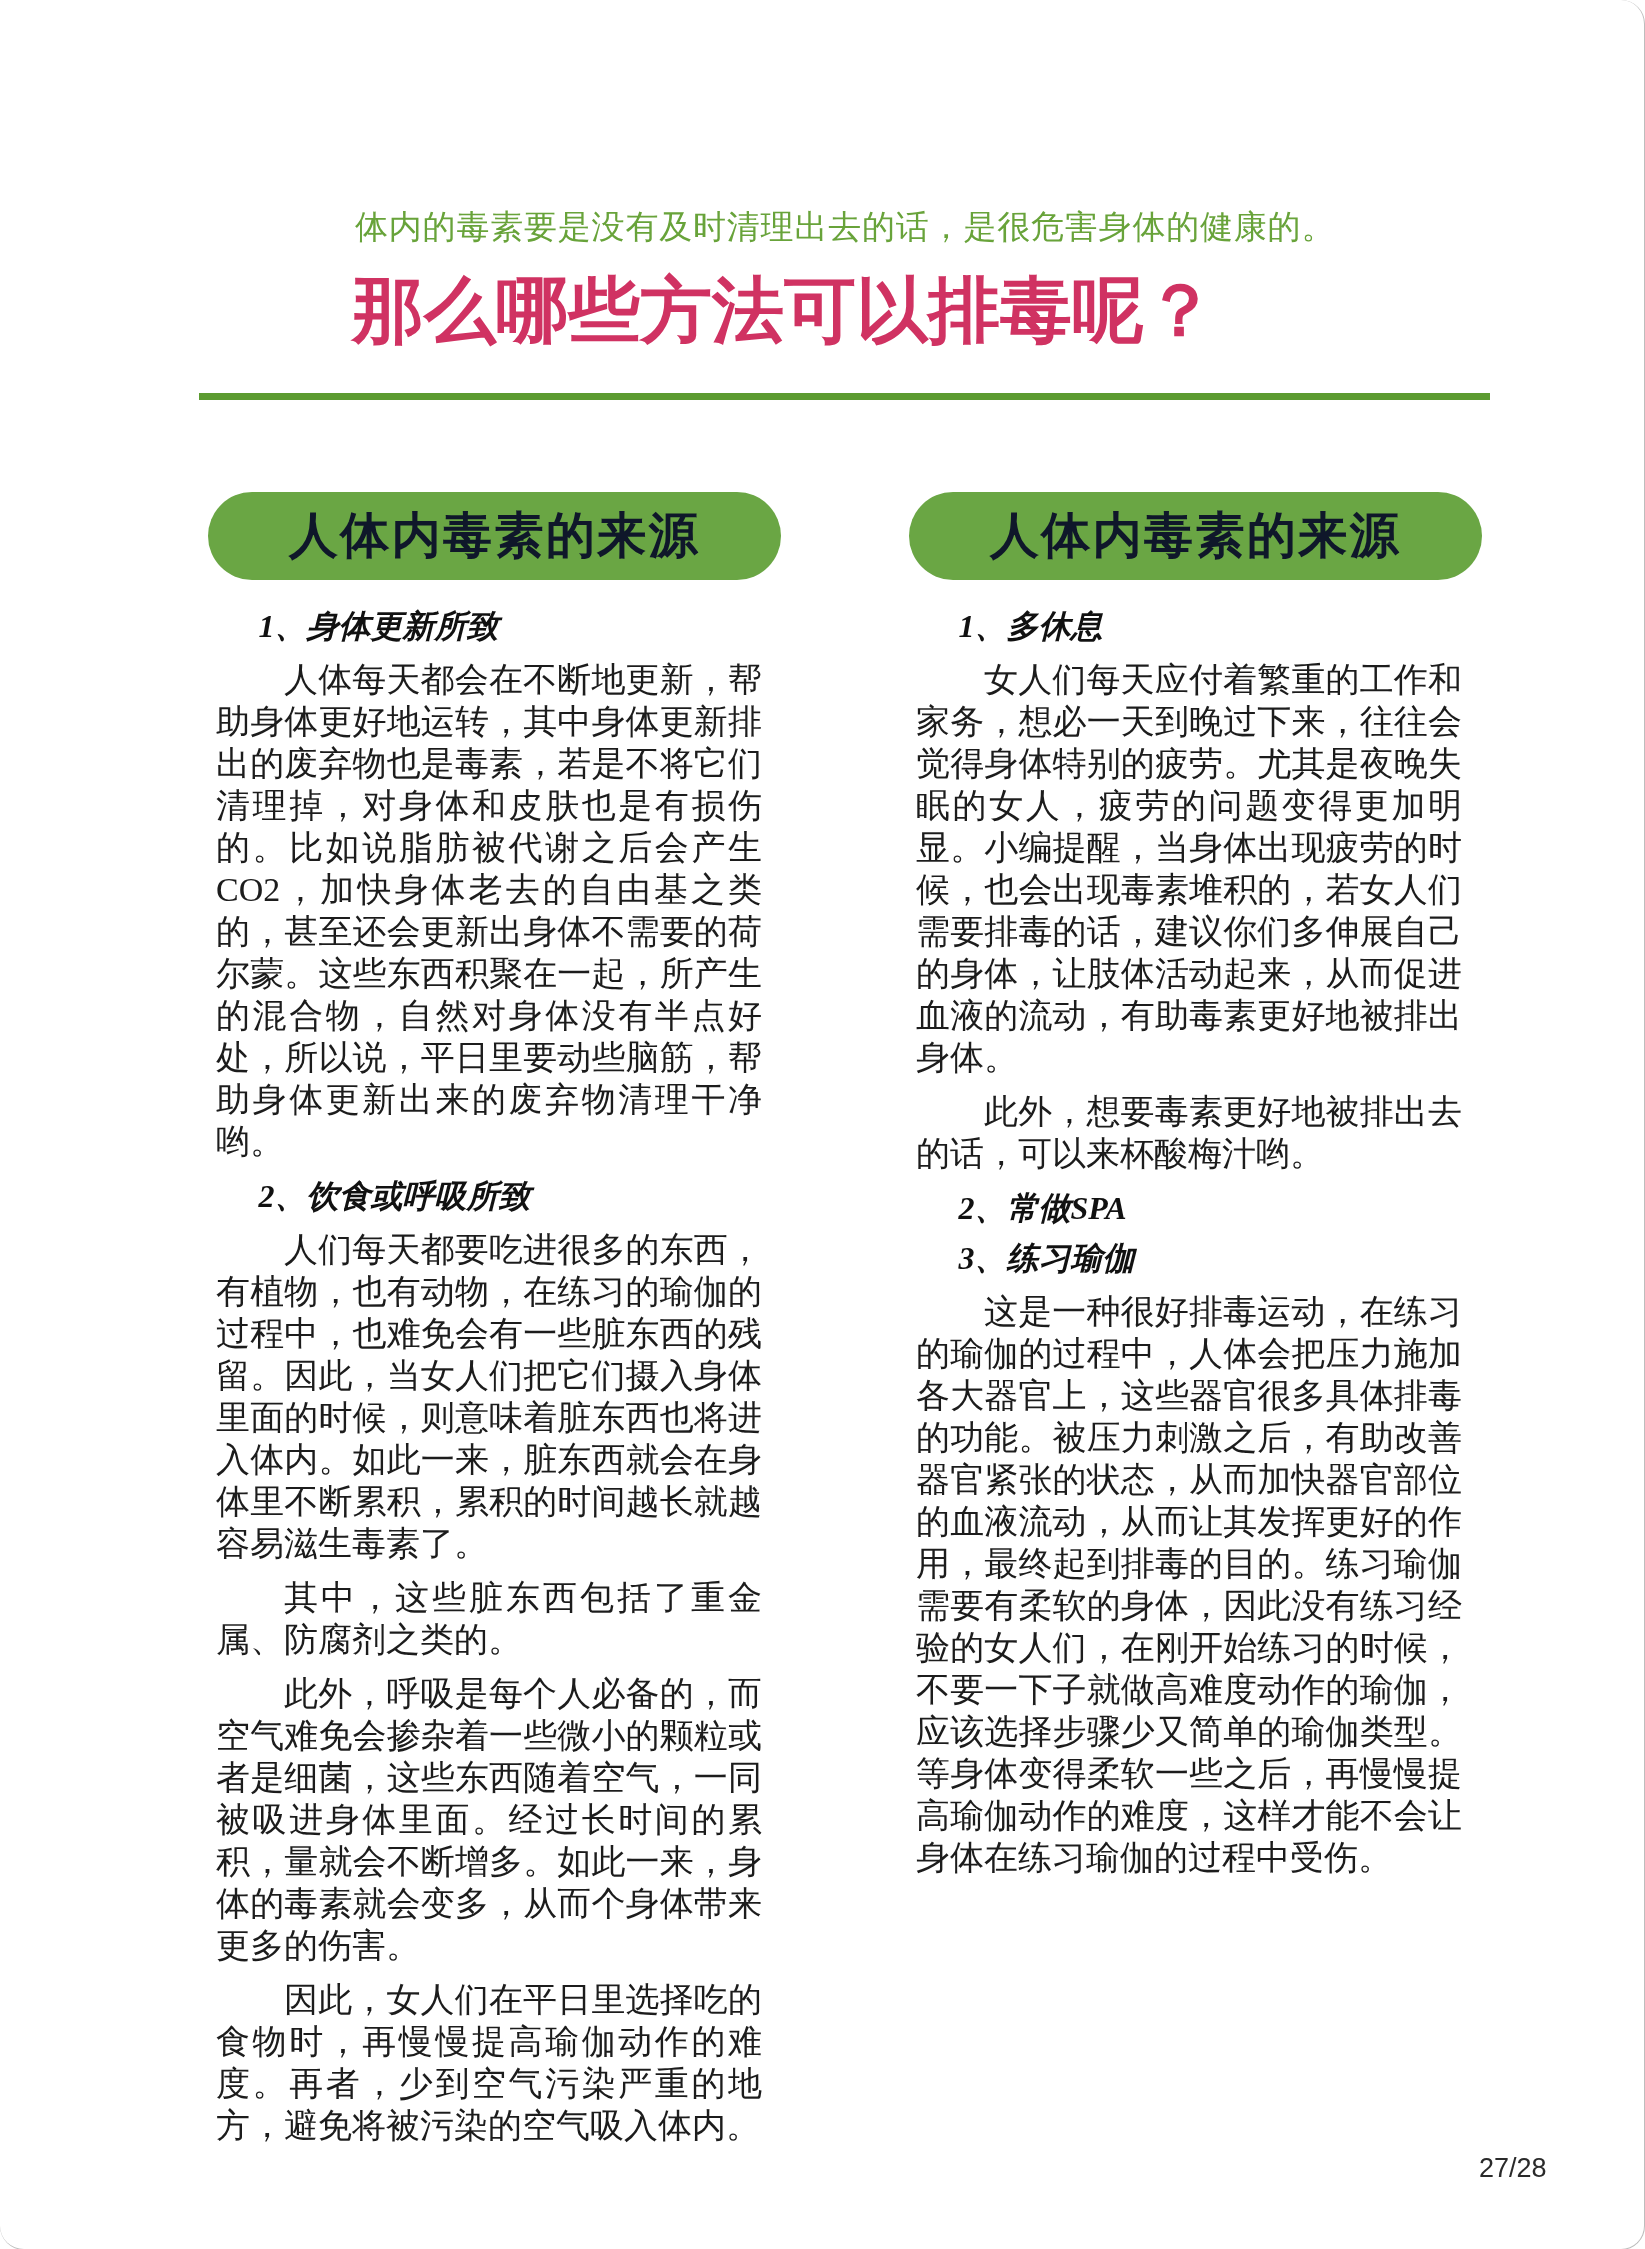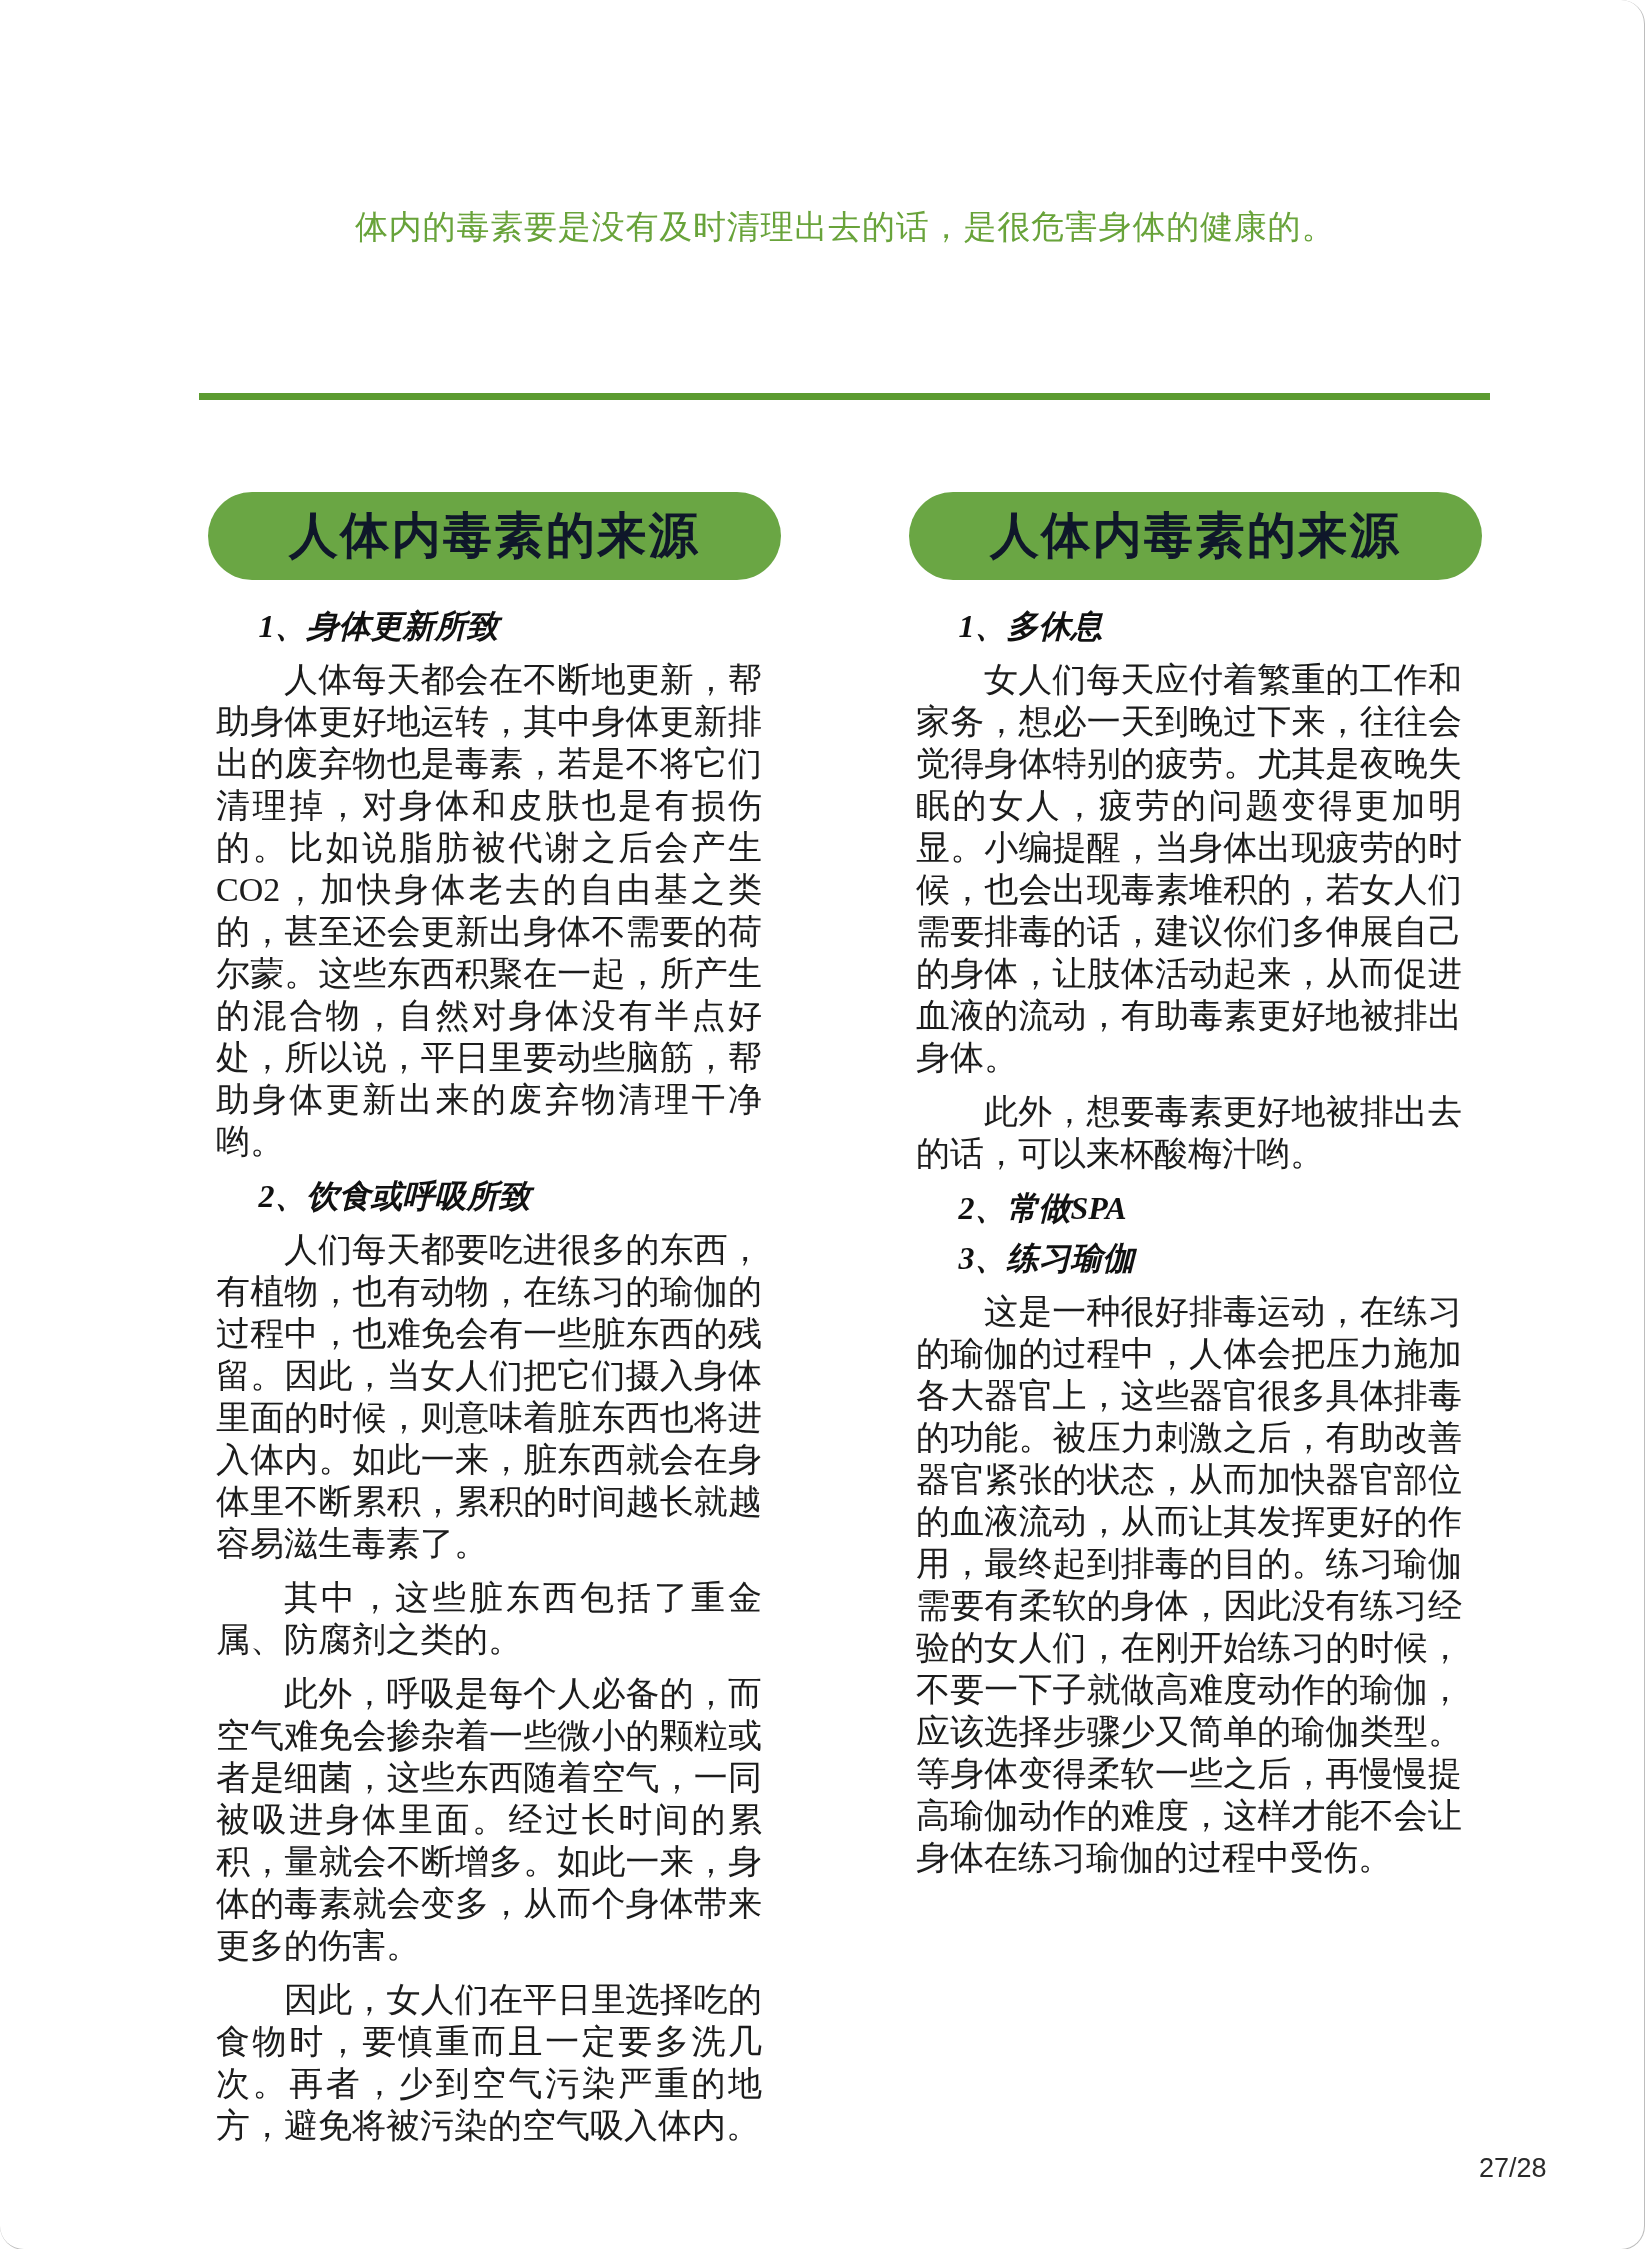--- a/index.html
+++ b/index.html
@@ -82,39 +82,40 @@
     color:#2a2a2a;
   }
 </style>
 </head>
 <body>
 
 <div class="page">
 
   <div class="subtitle">体内的毒素要是没有及时清理出去的话，是很危害身体的健康的。</div>
 
+  <div class="main-title">那么哪些方法可以排毒呢？</div>
 
   <div class="divider"></div>
 
   <div class="banner banner-left">
     <span>人体内毒素的来源</span>
   </div>
 
   <div class="banner banner-right">
     <span>人体内毒素的来源</span>
   </div>
 
   <div class="column column-left">
     <div class="sec-heading">1、身体更新所致</div>
     <p class="para">人体每天都会在不断地更新，帮助身体更好地运转，其中身体更新排出的废弃物也是毒素，若是不将它们清理掉，对身体和皮肤也是有损伤的。比如说脂肪被代谢之后会产生CO2，加快身体老去的自由基之类的，甚至还会更新出身体不需要的荷尔蒙。这些东西积聚在一起，所产生的混合物，自然对身体没有半点好处，所以说，平日里要动些脑筋，帮助身体更新出来的废弃物清理干净哟。</p>
     <div class="sec-heading">2、饮食或呼吸所致</div>
     <p class="para">人们每天都要吃进很多的东西，有植物，也有动物，在练习的瑜伽的过程中，也难免会有一些脏东西的残留。因此，当女人们把它们摄入身体里面的时候，则意味着脏东西也将进入体内。如此一来，脏东西就会在身体里不断累积，累积的时间越长就越容易滋生毒素了。</p>
     <p class="para">其中，这些脏东西包括了重金属、防腐剂之类的。</p>
     <p class="para">此外，呼吸是每个人必备的，而空气难免会掺杂着一些微小的颗粒或者是细菌，这些东西随着空气，一同被吸进身体里面。经过长时间的累积，量就会不断增多。如此一来，身体的毒素就会变多，从而个身体带来更多的伤害。</p>
-    <p class="para">因此，女人们在平日里选择吃的食物时，要慎重而且一定要多洗几次。再者，少到空气污染严重的地方，避免将被污染的空气吸入体内。</p>
+    <p class="para">因此，女人们在平日里选择吃的食物时，再慢慢提高瑜伽动作的难度。再者，少到空气污染严重的地方，避免将被污染的空气吸入体内。</p>
   </div>
 
   <div class="column column-right">
     <div class="sec-heading">1、多休息</div>
     <p class="para">女人们每天应付着繁重的工作和家务，想必一天到晚过下来，往往会觉得身体特别的疲劳。尤其是夜晚失眠的女人，疲劳的问题变得更加明显。小编提醒，当身体出现疲劳的时候，也会出现毒素堆积的，若女人们需要排毒的话，建议你们多伸展自己的身体，让肢体活动起来，从而促进血液的流动，有助毒素更好地被排出身体。</p>
     <p class="para">此外，想要毒素更好地被排出去的话，可以来杯酸梅汁哟。</p>
     <div class="sec-heading">2、常做SPA</div>
     <div class="sec-heading">3、练习瑜伽</div>
     <p class="para">这是一种很好排毒运动，在练习的瑜伽的过程中，人体会把压力施加各大器官上，这些器官很多具体排毒的功能。被压力刺激之后，有助改善器官紧张的状态，从而加快器官部位的血液流动，从而让其发挥更好的作用，最终起到排毒的目的。练习瑜伽需要有柔软的身体，因此没有练习经验的女人们，在刚开始练习的时候，不要一下子就做高难度动作的瑜伽，应该选择步骤少又简单的瑜伽类型。等身体变得柔软一些之后，再慢慢提高瑜伽动作的难度，这样才能不会让身体在练习瑜伽的过程中受伤。</p>
   </div>

